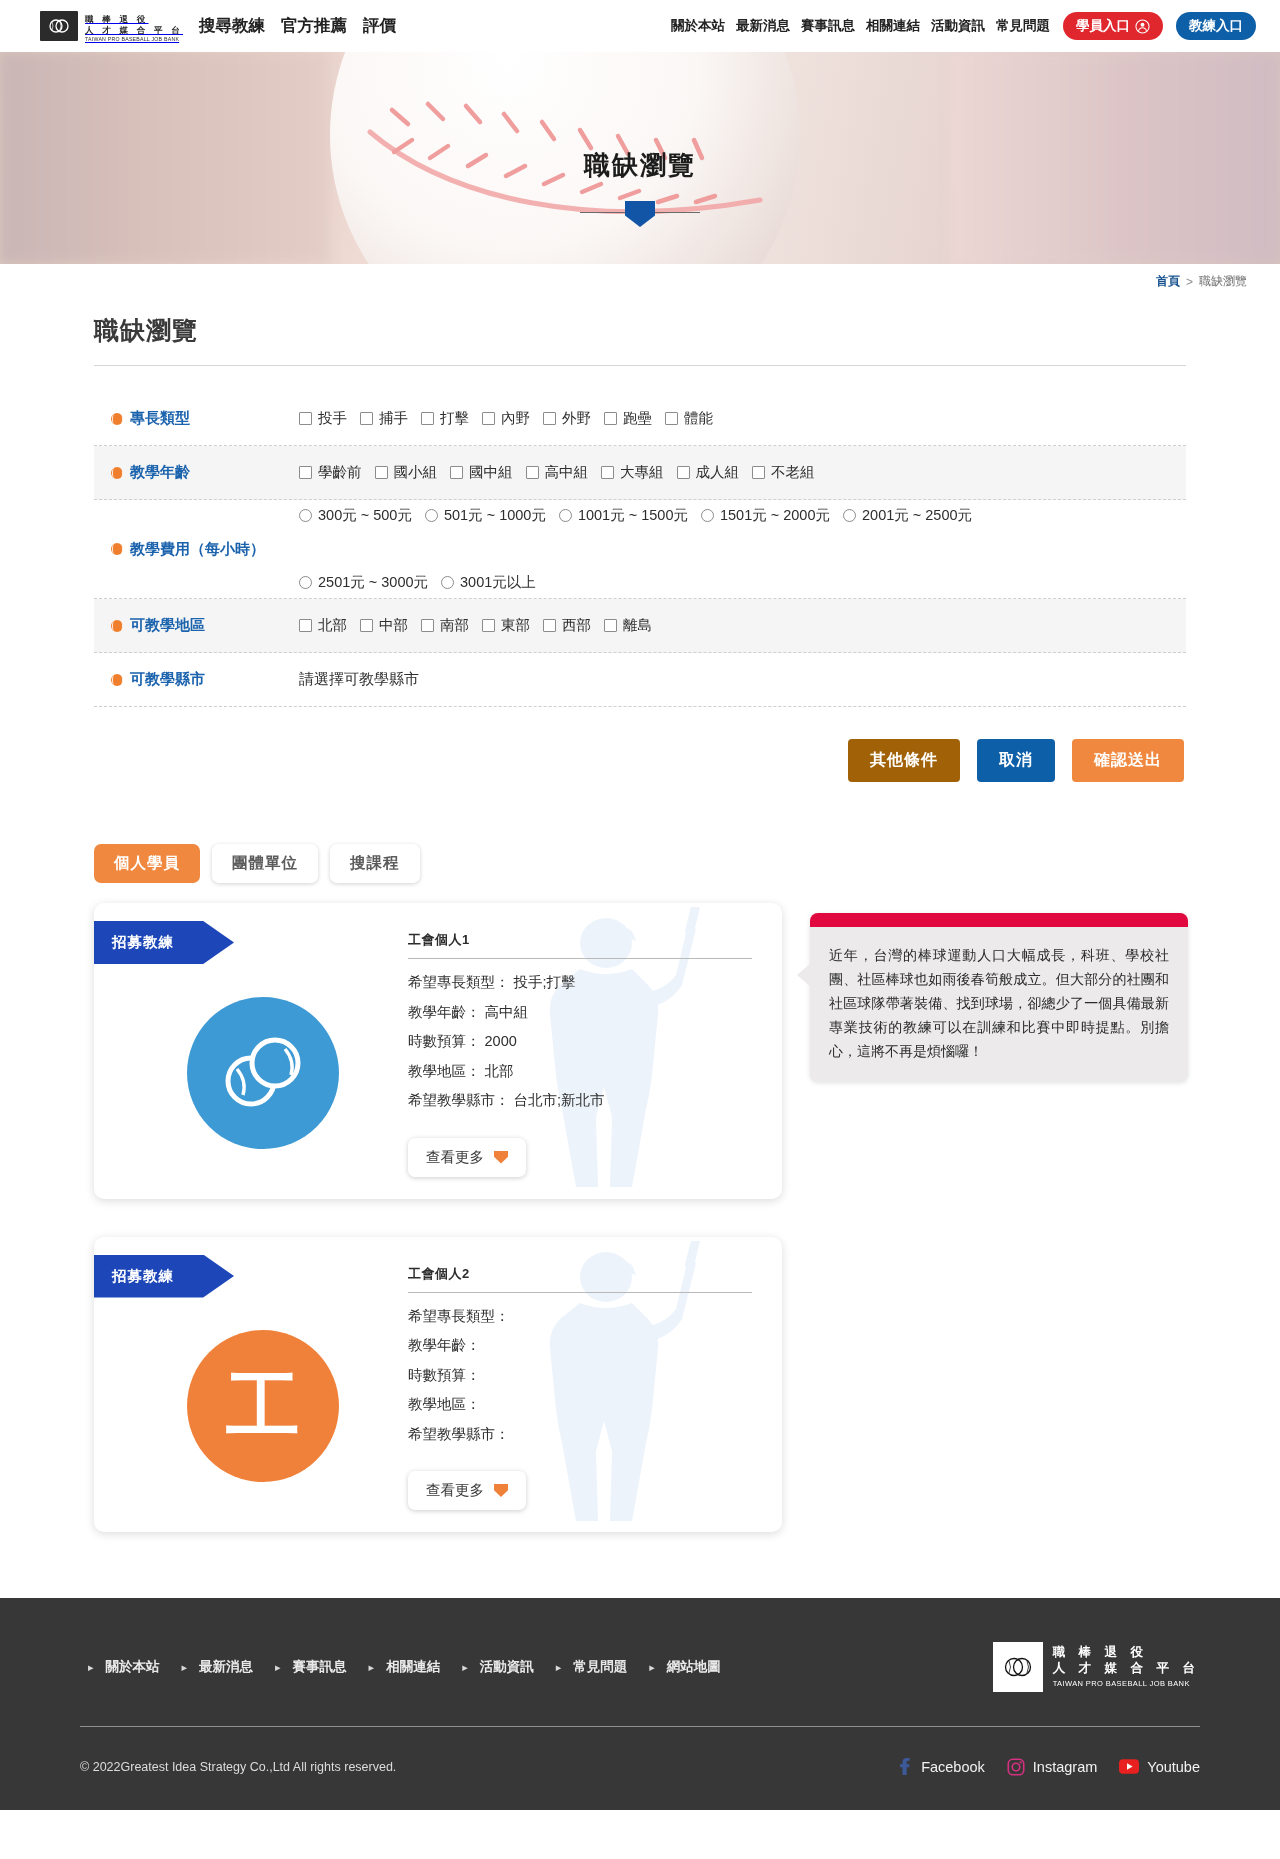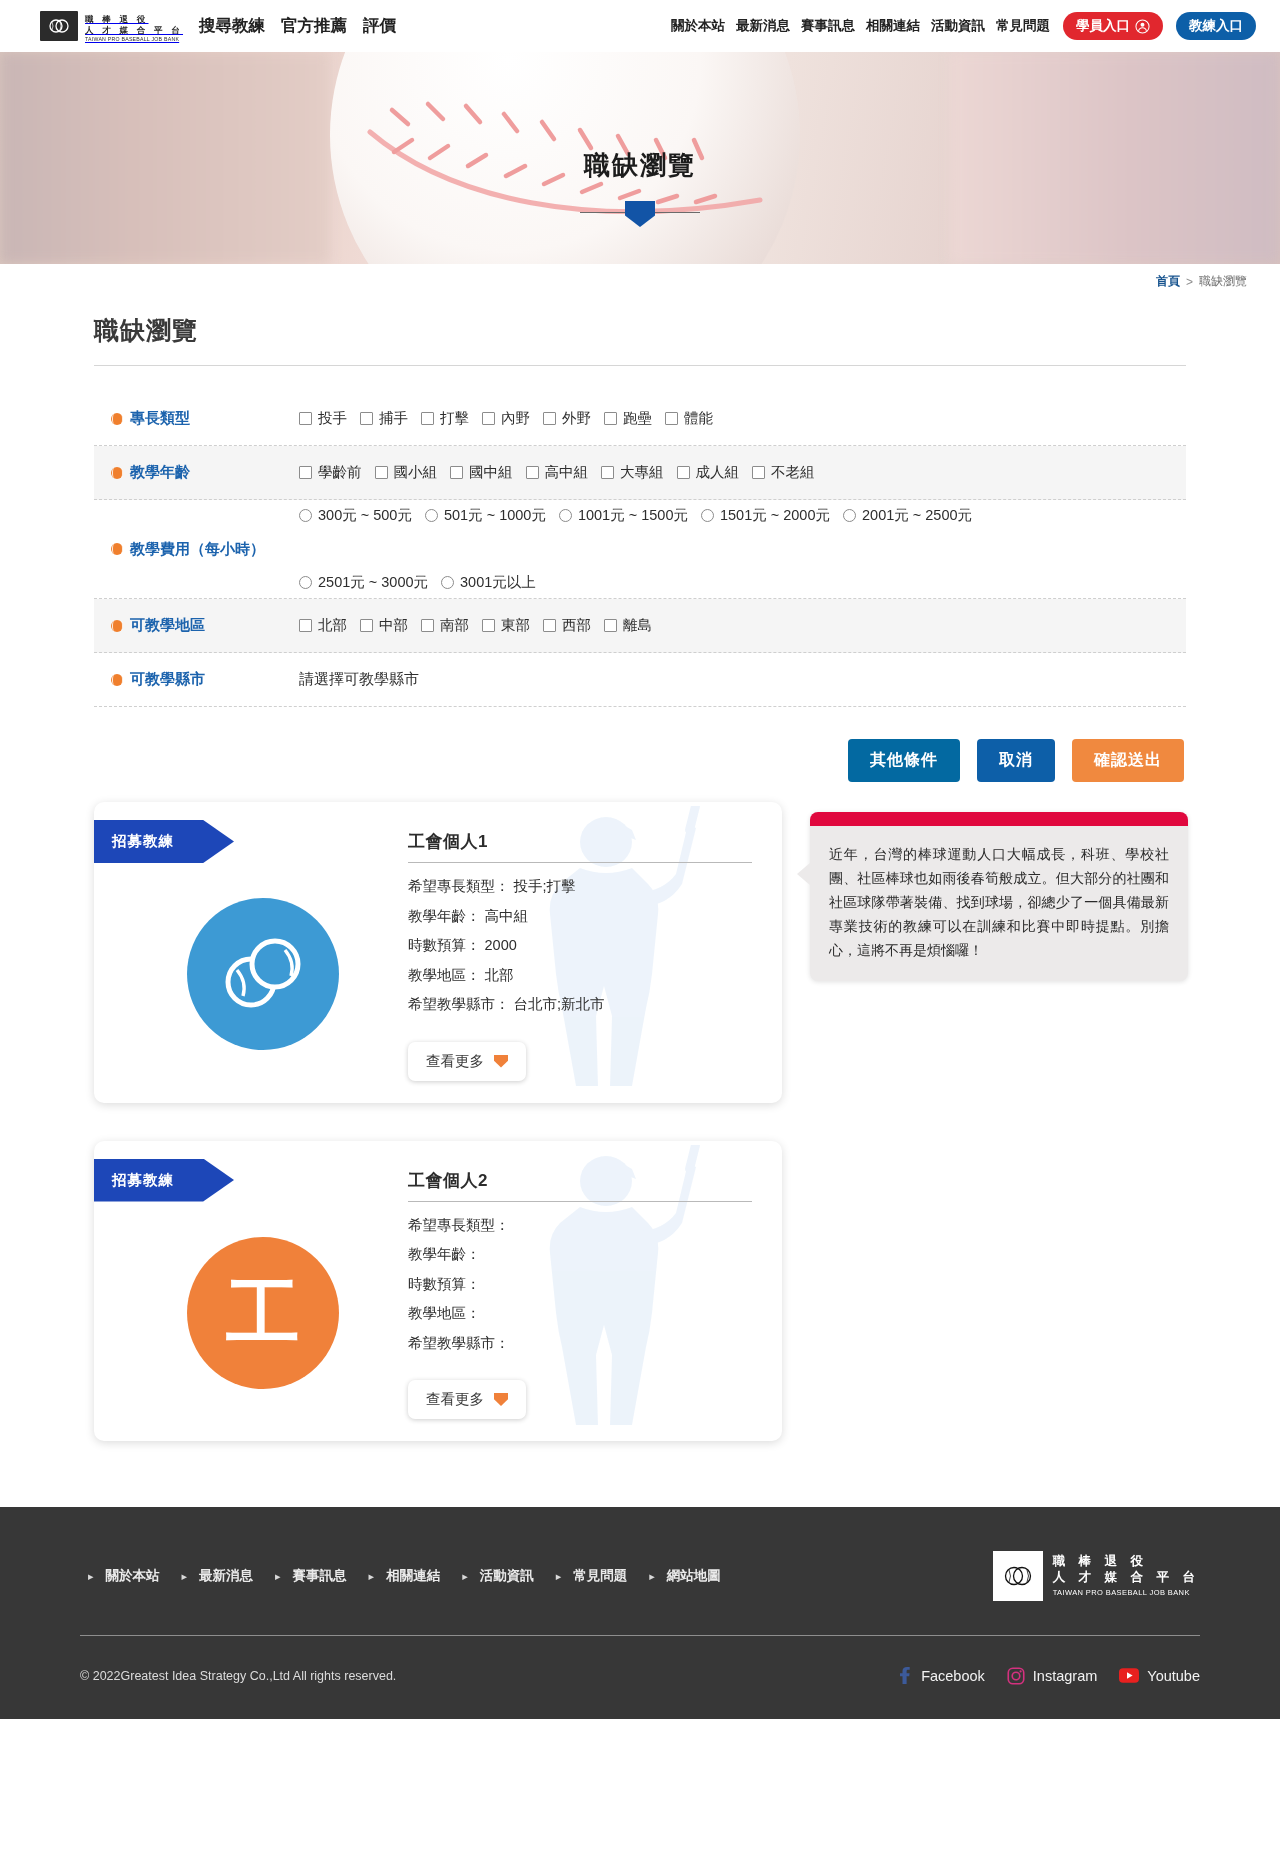--- a/index.html
+++ b/index.html
@@ -161,21 +161,21 @@
   .actions {
     display: flex; justify-content: flex-end; gap: 17px;
     margin-top: 32px; padding-right: 2px;
   }
   .btn {
     border: 0; cursor: pointer; color: #fff;
     font-family: inherit; font-size: 16px; font-weight: 700;
     border-radius: 4px; padding: 11px 22px; letter-spacing: 1px;
     white-space: nowrap;
   }
-  .btn-dark   { background: #0369a1; }
+  .btn-dark   { background: #a16207; }
   .btn-blue   { background: #0d5fa8; }
   .btn-orange { background: #f0893f; }
 
   
   .tabs { display: flex; gap: 12px; margin-top: 62px; }
   .tab {
     font-size: 15.5px; font-weight: 700; padding: 9px 20px; border-radius: 7px;
     cursor: pointer; background: #fff; color: #5c5c5c;
     box-shadow: 0 1px 4px rgba(0,0,0,.18); letter-spacing: 1px;
     white-space: nowrap;
@@ -210,21 +210,21 @@
   .card-left { width: 290px; flex: 0 0 290px; display: flex; align-items: center; justify-content: center; padding-top: 38px;}
   .avatar-circle {
     width: 152px; height: 152px; border-radius: 50%;
     display: flex; align-items: center; justify-content: center;
   }
   .avatar-blue { background: #3d9ad4; }
   .avatar-orange { background: #f0813a; }
   .avatar-letter { color: #fff; font-size: 74px; font-weight: 700; line-height: 1; }
   .card-right { flex: 1; padding-right: 6px; }
   .card-title {
-    font-size: 17px; font-weight: 700; color: #2c2c2c; letter-spacing: .5px;
+    font-size: 13px; font-weight: 700; color: #2c2c2c; letter-spacing: .5px;
     padding-bottom: 9px; border-bottom: 1px solid #b9b9b9;
   }
   .card-fields { margin-top: 16px; }
   .card-field {
     font-size: 14.5px; color: #2e2e2e; line-height: 1; margin-bottom: 15px;
     white-space: nowrap;
   }
   .more-btn {
     margin-top: 15px;
     display: inline-flex; align-items: center; gap: 10px;
@@ -540,20 +540,25 @@
     </div>
 
   </section>
 
   <div class="actions">
     <button class="btn btn-dark">其他條件</button>
     <button class="btn btn-blue">取消</button>
     <button class="btn btn-orange">確認送出</button>
   </div>
 
+  <div class="tabs">
+    <div class="tab active">個人學員</div>
+    <div class="tab">團體單位</div>
+    <div class="tab">搜課程</div>
+  </div>
 
   <div class="cards-area">
 
     <aside class="bubble">
       <div class="bubble-top"></div>
       <div class="bubble-body">近年，台灣的棒球運動人口大幅成長，科班、學校社團、社區棒球也如雨後春筍般成立。但大部分的社團和社區球隊帶著裝備、找到球場，卻總少了一個具備最新專業技術的教練可以在訓練和比賽中即時提點。別擔心，這將不再是煩惱囉！</div>
     </aside>
 
     <article class="job-card">
       <svg class="card-silhouette" viewBox="0 0 300 280">

